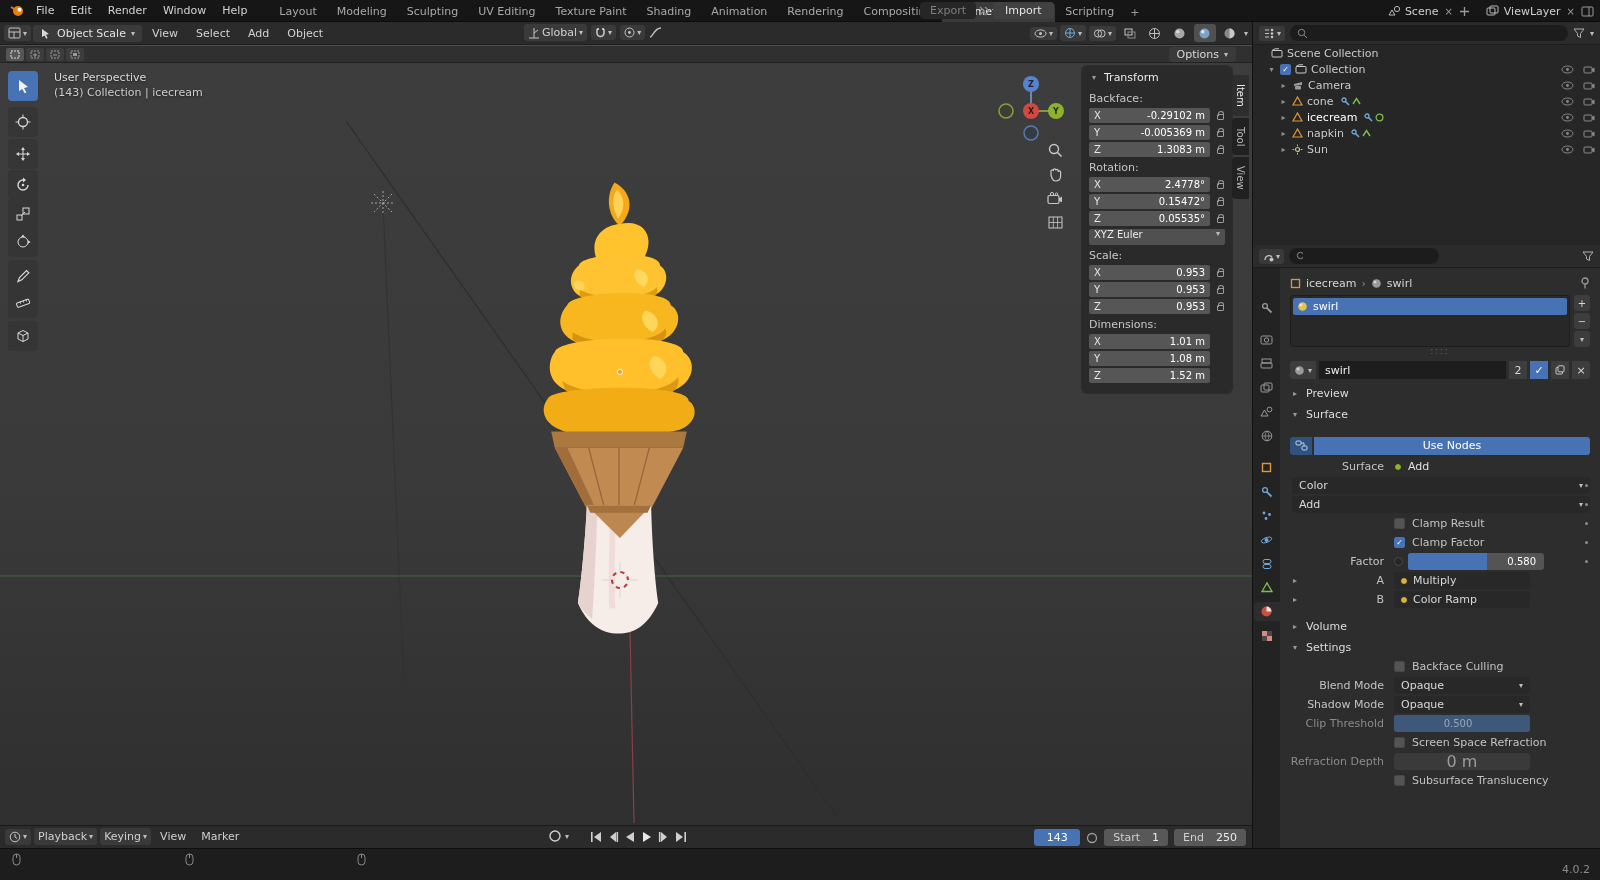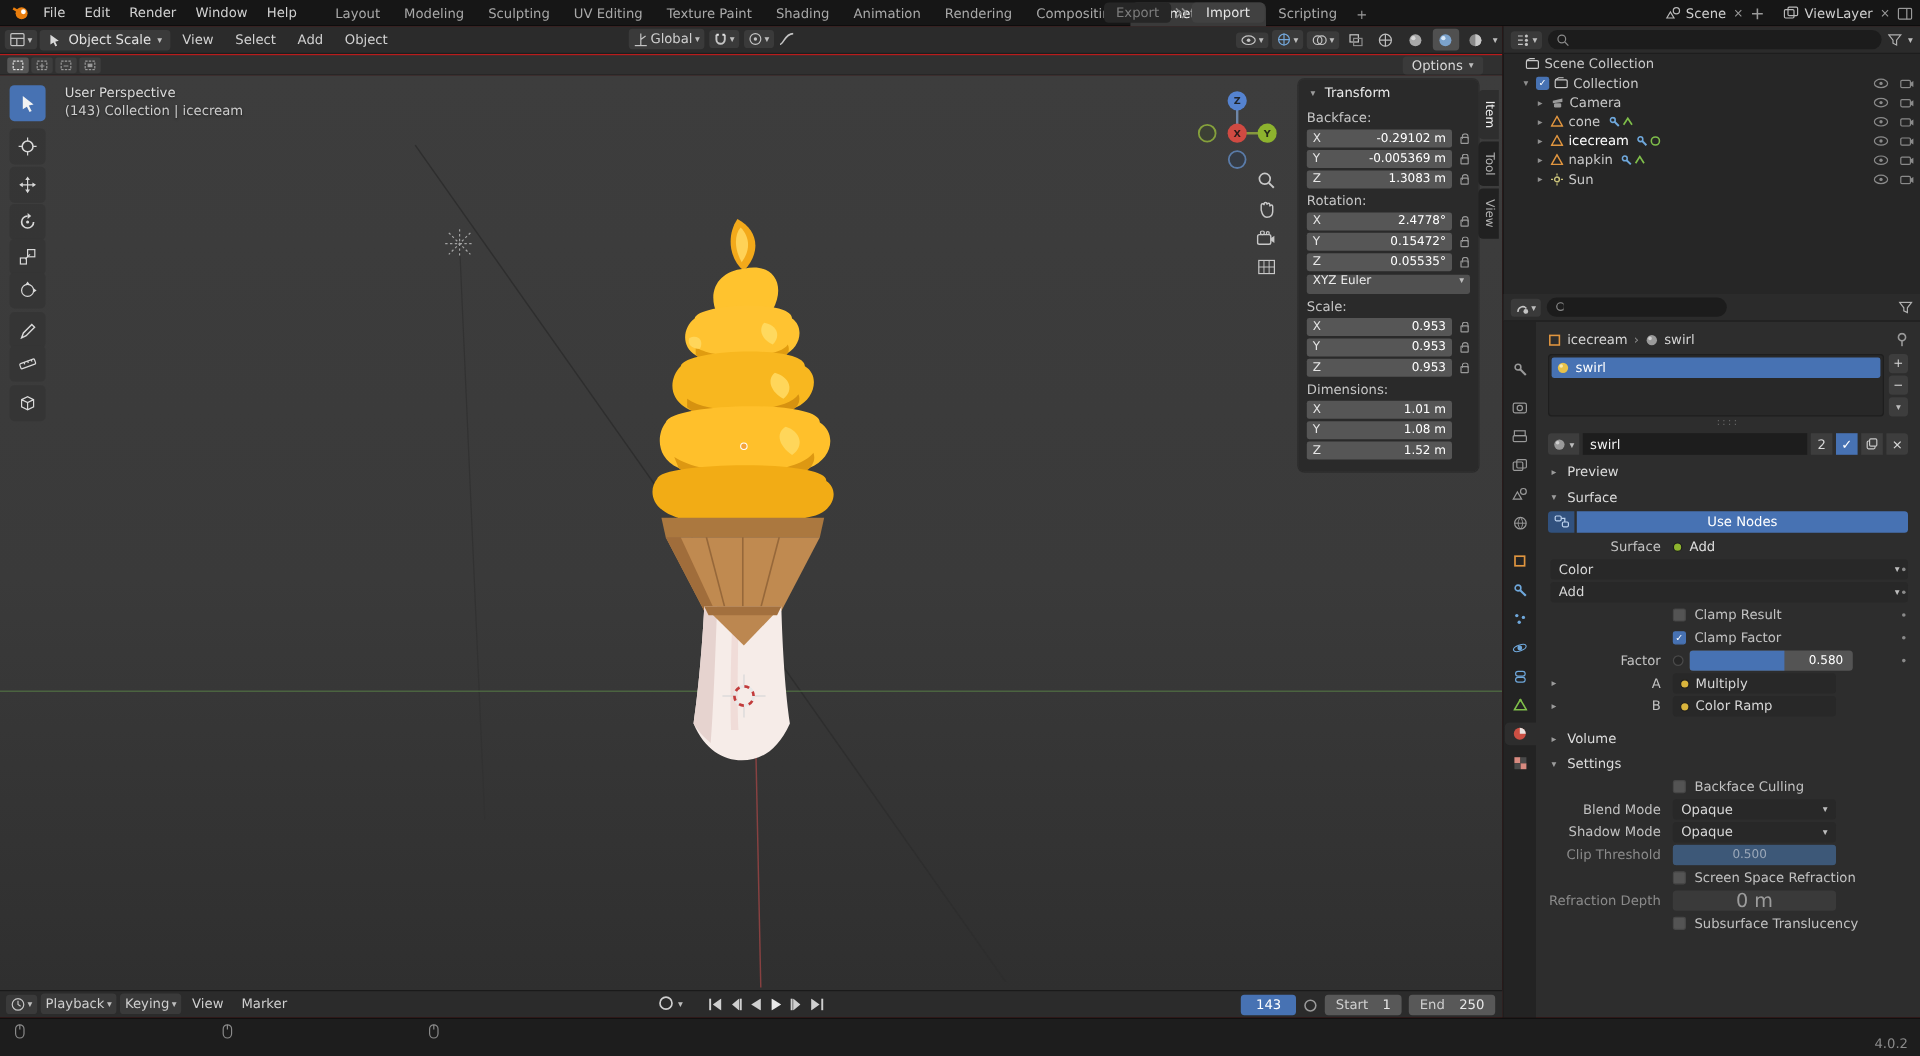--- a/index.html
+++ b/index.html
@@ -86,21 +86,21 @@
   .browse{display:flex;align-items:center;gap:3px;background:#3d3d3d;border-radius:3px 0 0 3px;height:18px;padding:0 4px}
   .namefield{flex:1;background:#1d1d1d;height:18px;display:flex;align-items:center;padding:0 6px;color:#efefef}
   .chip{background:#3d3d3d;height:18px;min-width:18px;display:flex;align-items:center;justify-content:center;padding:0 4px;color:#d8d8d8}
   .chip.blue{background:#4772b3;color:#fff}
   .chip.last{border-radius:0 3px 3px 0}
   .psec{display:flex;align-items:center;gap:6px;height:19px;color:#dcdcdc;margin-top:2px}
   .caret-sm{width:10px;color:#9c9c9c;font-size:8px;text-align:center}
   .prow{position:relative;display:flex;align-items:center;height:19px}
   .plabel{width:104px;text-align:right;padding-right:10px;color:#c2c2c2;white-space:nowrap}
   .plabel.dim{color:#8b8b8b}
-  .un-row{gap:2px;margin:1px 0 2px}
+  .un-row{gap:2px;margin:12px 0 2px}
   .un-icon{width:22px;height:18px;background:#31517e;border-radius:3px 0 0 3px;display:flex;align-items:center;justify-content:center}
   .un-btn{flex:1;height:18px;background:#4772b3;border-radius:0 3px 3px 0;color:#fff;display:flex;align-items:center;justify-content:center}
   .dd-full{flex:1;height:17px;background:#282828;border-radius:3px;display:flex;align-items:center;padding:0 7px;color:#d8d8d8;margin-left:2px}
   .dd-full .chev,.dd-val .chev{margin-left:auto}
   .dd-val{flex:0 0 136px;height:17px;background:#282828;border-radius:3px;display:flex;align-items:center;padding:0 7px;color:#d8d8d8}
   .checkbox{width:11px;height:11px;background:#545454;border:1px solid #474747;border-radius:2px;display:flex;align-items:center;justify-content:center;color:#fff;font-size:8px}
   .checkbox.checked{background:#4772b3;border-color:#4772b3}
   .cblabel{margin-left:7px;color:#c2c2c2}
   .slider{flex:0 0 136px;height:17px;background:#545454;border-radius:3px;position:relative;overflow:hidden}
   .slider .fill{position:absolute;left:0;top:0;bottom:0;background:#4772b3}

